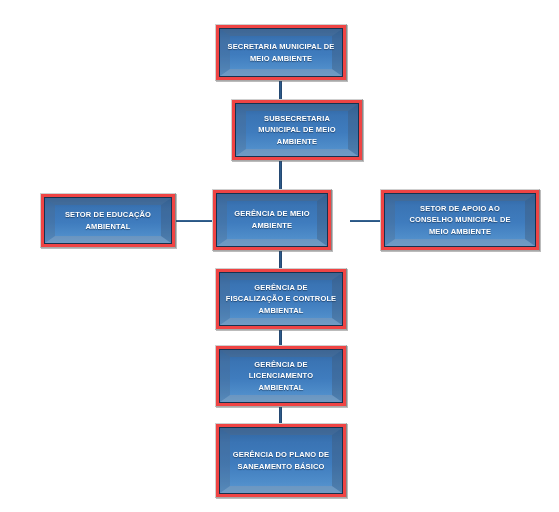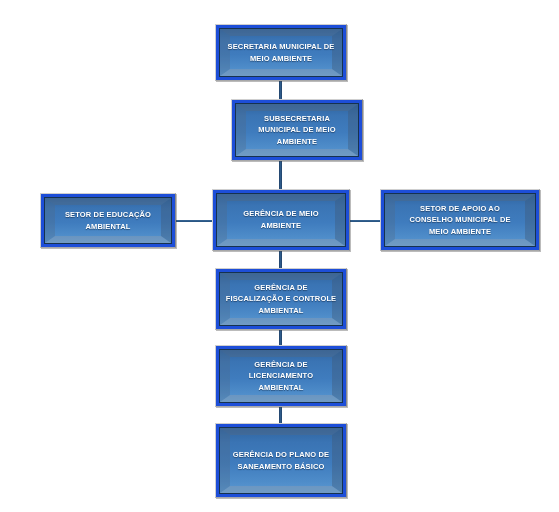--- a/index.html
+++ b/index.html
@@ -31,21 +31,21 @@
   .conn-h {
     height: 2px;
     background: linear-gradient(to bottom, #3a6796 0%, #24507e 100%);
   }
 
   
   .node {
     position: absolute;
     box-sizing: border-box;
     padding: 3px;
-    background: #1d4ed8;
+    background: #ef4444;
     border: 1px solid #cfcfcf;
     border-right-color: #8a8a8a;
     border-bottom-color: #a8a8a8;
     box-shadow: 1px 1px 0 rgba(60,60,60,0.35);
   }
   .node-inner {
     position: relative;
     width: 100%;
     height: 100%;
     box-sizing: border-box;
@@ -128,21 +128,21 @@
         </div>
       </div>
       <div class="node" style="left: 215px; top: 99px; width: 132px; height: 62px; margin-left: 16px;">
         <div class="node-inner">
           <div class="bevel"></div>
           <div class="node-label">SUBSECRETARIA
 MUNICIPAL DE MEIO
 AMBIENTE</div>
         </div>
       </div>
-      <div class="node" style="left: 212px; top: 189px; width: 138px; height: 62px;">
+      <div class="node" style="left: 212px; top: 189px; width: 120px; height: 62px;">
         <div class="node-inner">
           <div class="bevel"></div>
           <div class="node-label">GERÊNCIA DE MEIO
 AMBIENTE</div>
         </div>
       </div>
       <div class="node" style="left: 40px; top: 193px; width: 136px; height: 55px;">
         <div class="node-inner">
           <div class="bevel"></div>
           <div class="node-label">SETOR DE EDUCAÇÃO

